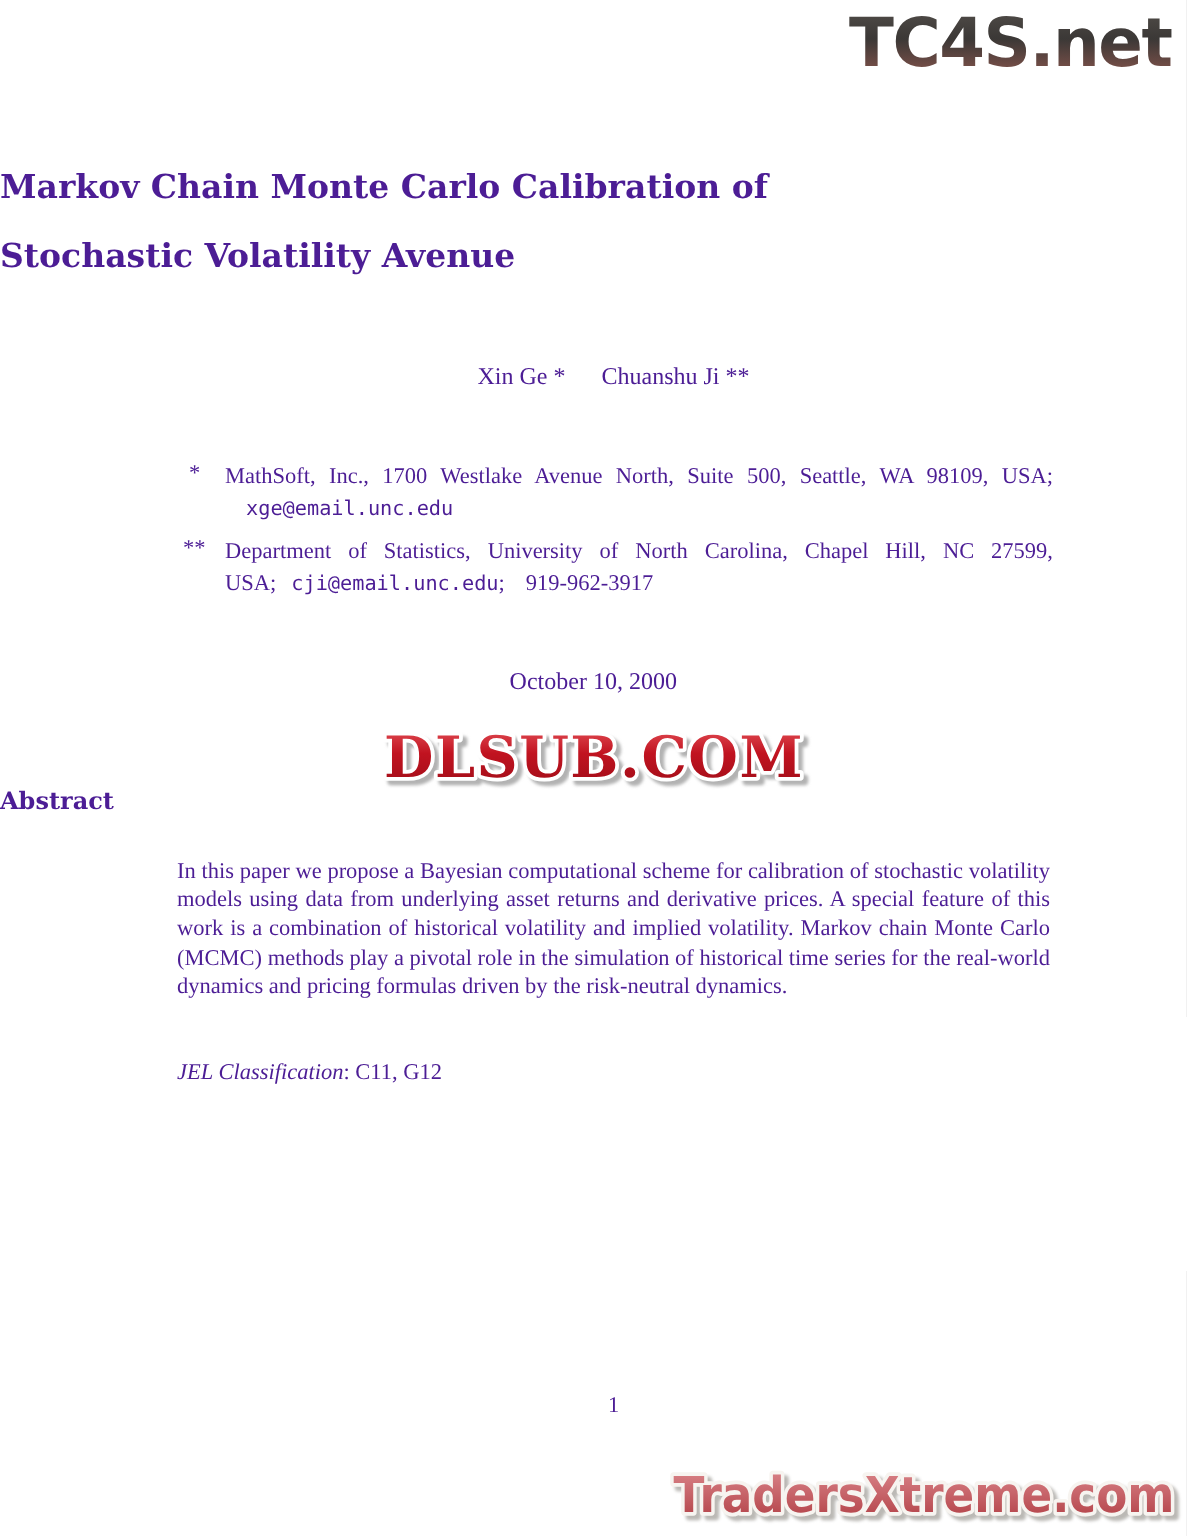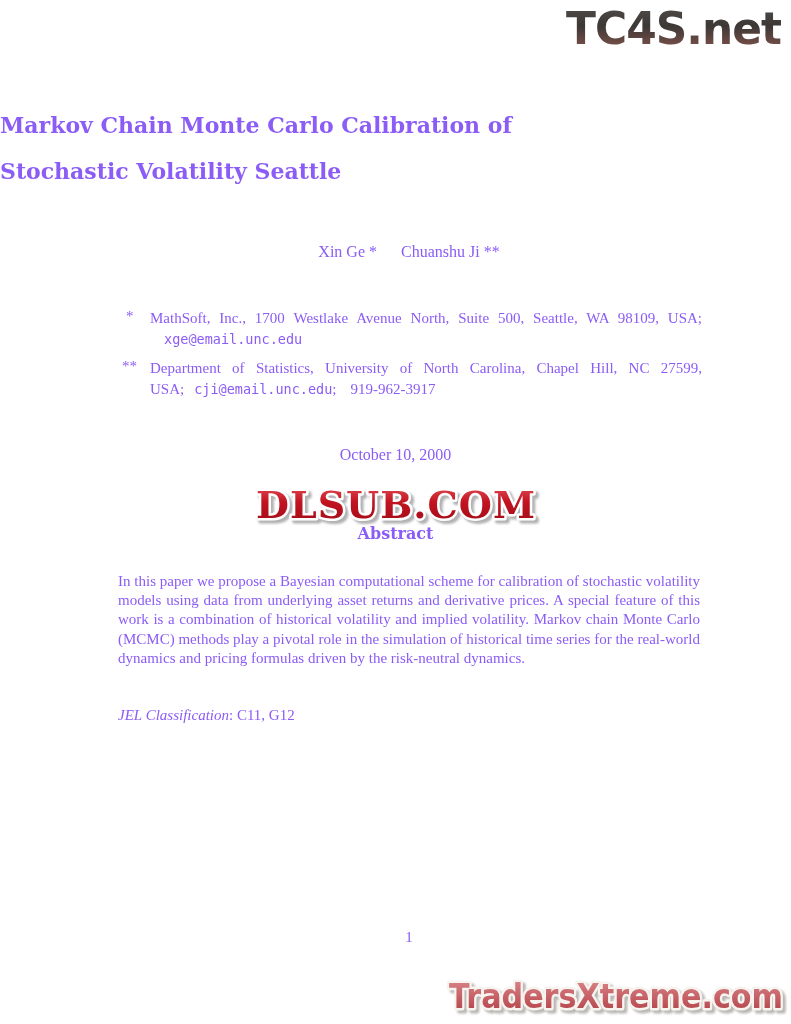--- a/index.html
+++ b/index.html
@@ -5,21 +5,21 @@
   * { margin: 0; padding: 0; box-sizing: border-box; }
   html, body { background: #e8e8e8; }
   .page {
     position: relative;
     width: 791px;
     height: 1024px;
     margin: 0 auto;
     background: #ffffff;
     overflow: hidden;
     font-family: "Liberation Serif", serif;
-    color: #8b5cf6;
+    color: #4c1d95;
   }
   
   .logo-top    { position: absolute; top: 0px;   right: 3px; }
   .logo-middle { position: absolute; top: 481px; left: 247px; z-index: 5;
                  filter: drop-shadow(3px 3px 1px rgba(145,145,145,0.7)); }
   .logo-bottom { position: absolute; top: 976px; right: 2px;
                  filter: drop-shadow(3px 3px 1px rgba(170,167,163,0.8)); }
   .logo-middle text {
     font-family: "DejaVu Serif", serif; font-weight: bold; font-size: 38px;
     stroke: #ffffff; stroke-width: 5px; stroke-linejoin: round; paint-order: stroke;
@@ -48,21 +48,21 @@
   .affil .aline { padding-left: 32px; line-height: 21px; }
   .affil .aline.justify-full { text-align: justify; text-align-last: justify; }
   .affil-1 .aline2 { padding-left: 46px; }
   .affil-2 .aline2 { padding-left: 32px; }
   .mono { font-family: "DejaVu Sans Mono", monospace; font-size: 13.5px; }
   .phone-gap { display: inline-block; width: 14px; }
   .email-gap { display: inline-block; width: 10px; }
   .date { position: absolute; top: 446px; left: 0; width: 100%;
           text-align: center; font-size: 16px; }
   .abstract-heading { position: absolute; top: 524px; left: 0; width: 100%;
-          text-align: center; font-family: "DejaVu Serif", serif;
+          text-align: left; font-family: "DejaVu Serif", serif;
           font-weight: bold; font-size: 16px; z-index: 2; }
   .abstract-body { position: absolute; top: 572px; left: 118px; width: 582px;
           font-size: 15px; line-height: 19.2px; text-align: justify; }
   .meta-line { position: absolute; left: 118px; width: 582px;
           font-size: 15px; line-height: 19.2px; text-align: justify; }
   .jel { top: 706px; }
   .keywords { top: 745px; }
   .funding { top: 799px; }
   .page-number { position: absolute; top: 929px; left: 118px; width: 582px;
           text-align: center; font-size: 15px; }
@@ -78,21 +78,21 @@
       <linearGradient id="gradTc4s" x1="0" y1="0" x2="0" y2="1">
         <stop offset="0" stop-color="#55504c"></stop>
         <stop offset="0.45" stop-color="#3b3836"></stop>
         <stop offset="1" stop-color="#90584f"></stop>
       </linearGradient>
     </defs>
     <text x="6" y="44" fill="url(#gradTc4s)" textLength="215" lengthAdjust="spacingAndGlyphs">TC4S.net</text>
   </svg>
 
   <div class="title title-1">Markov Chain Monte Carlo Calibration of</div>
-  <div class="title title-2">Stochastic Volatility Seattle</div>
+  <div class="title title-2">Stochastic Volatility Avenue</div>
 
   <div class="authors">
     <span>Xin Ge *</span>
     <span>Chuanshu Ji **</span>
   </div>
 
   <div class="affil affil-1">
     <span class="marker">*</span>
     <div class="aline justify-full">MathSoft, Inc., 1700 Westlake Avenue North, Suite 500, Seattle, WA 98109, USA;</div>
     <div class="aline aline2">

